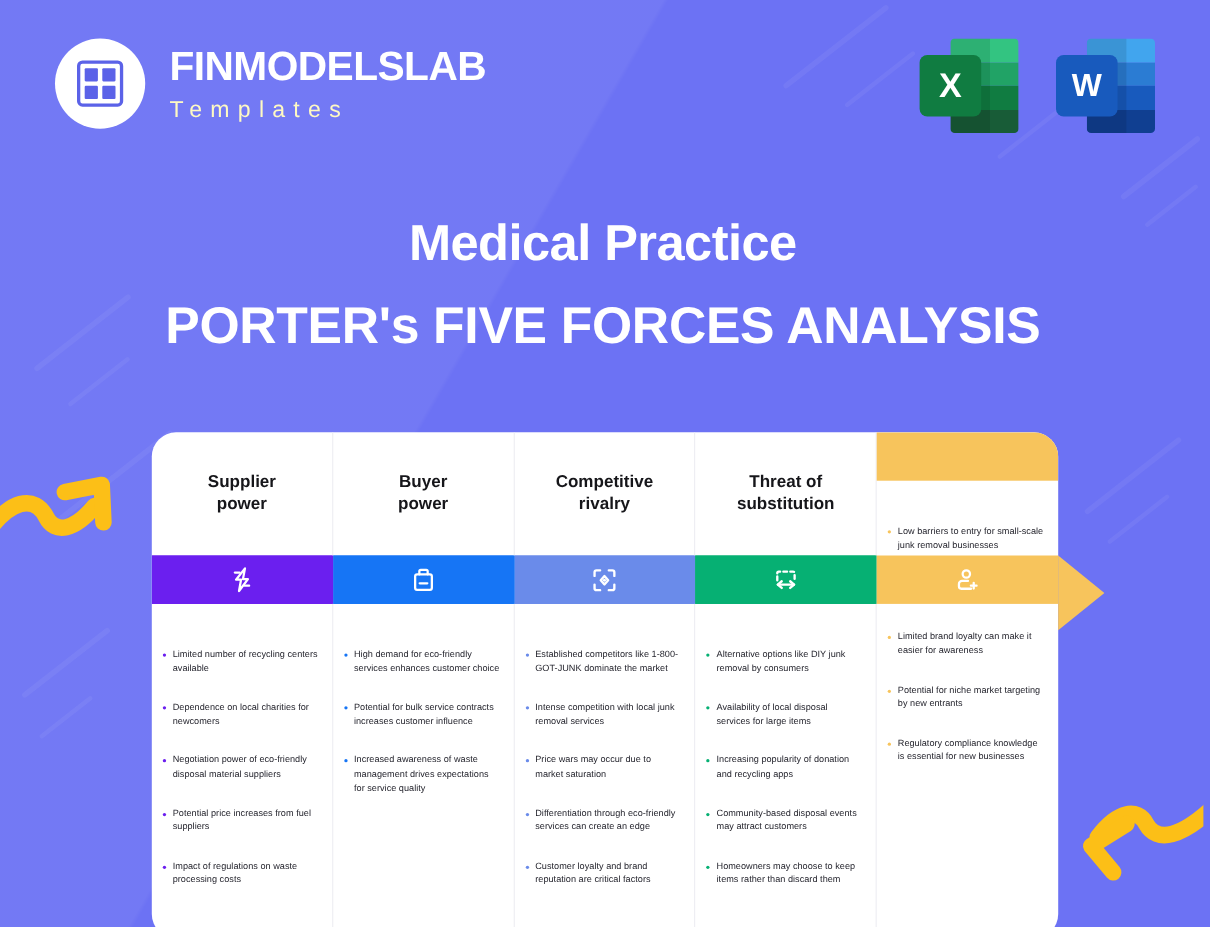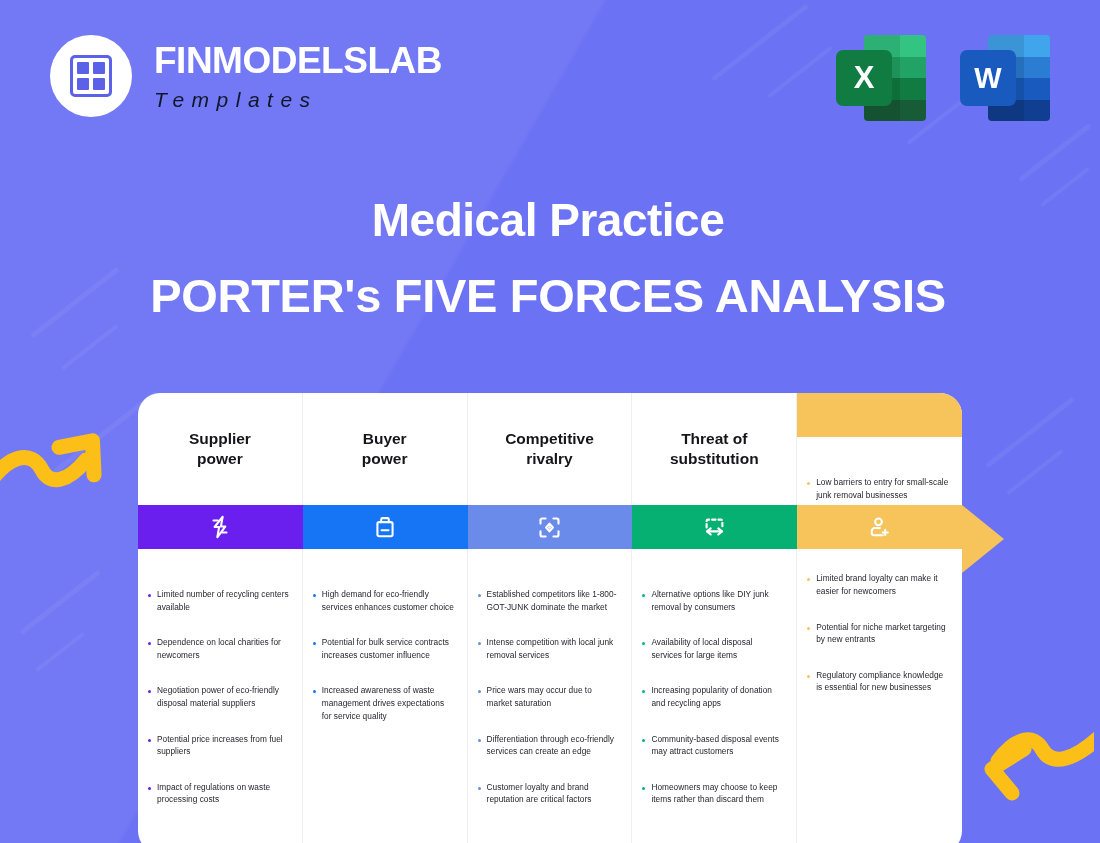--- a/index.html
+++ b/index.html
@@ -80,23 +80,22 @@
     font-weight: 700;
     color: #ffffff;
     letter-spacing: -0.5px;
     position: relative;
     display: inline-block;
   }
   .brand-sub {
     margin-top: 10px;
     font-size: 21px;
     font-weight: 400;
-    color: #0f172a;
+    color: #fef9c3;
     letter-spacing: 7.5px;
-    font-style: italic;
   }
 
   .office-icons { display: flex; gap: 28px; align-items: center; }
 
   .office-icon {
     position: relative;
     width: 96px;
     height: 96px;
   }
   
@@ -498,21 +497,21 @@
           <div class="bullet">
             <span class="bullet-dot" style="background: rgb(247, 196, 92);"></span>
             <span class="bullet-text">Low barriers to entry for small-scale junk removal businesses</span>
           </div>
           <div class="bullet">
             <span class="bullet-dot" style="background: rgb(247, 196, 92);"></span>
             <span class="bullet-text">Capital investment required for vehicles and tools</span>
           </div>
           <div class="bullet">
             <span class="bullet-dot" style="background: rgb(247, 196, 92);"></span>
-            <span class="bullet-text">Limited brand loyalty can make it easier for newcomers</span>
+            <span class="bullet-text">Limited brand loyalty can make it easier for awareness</span>
           </div>
           <div class="bullet">
             <span class="bullet-dot" style="background: rgb(247, 196, 92);"></span>
             <span class="bullet-text">Potential for niche market targeting by new entrants</span>
           </div>
           <div class="bullet">
             <span class="bullet-dot" style="background: rgb(247, 196, 92);"></span>
             <span class="bullet-text">Regulatory compliance knowledge is essential for new businesses</span>
           </div>
         </div>

